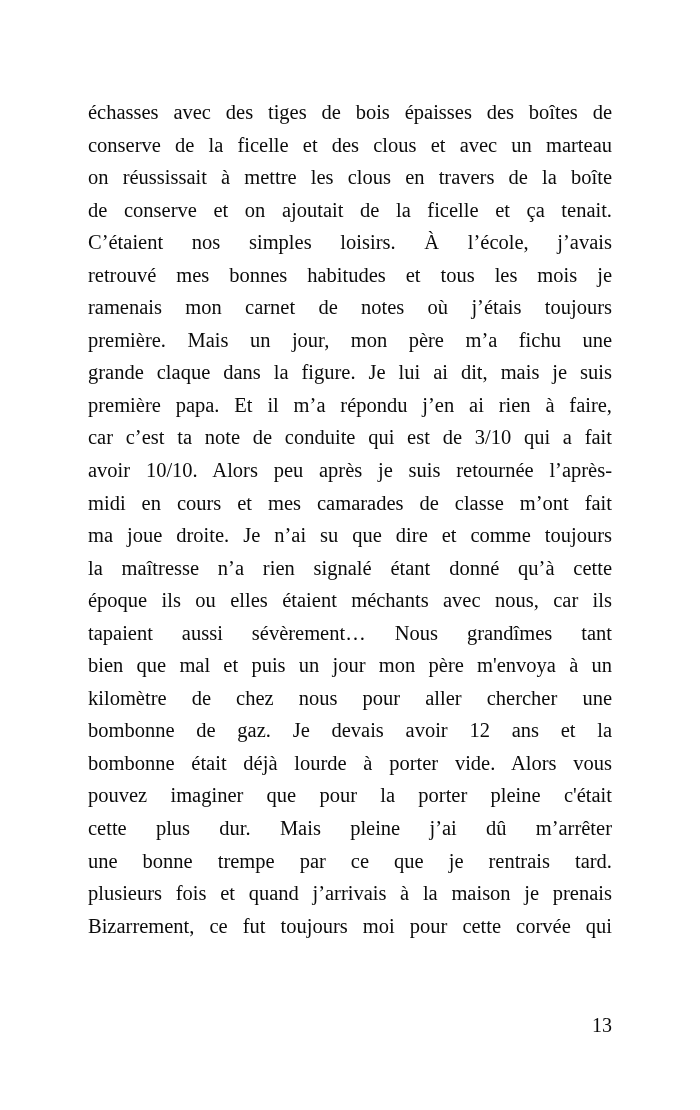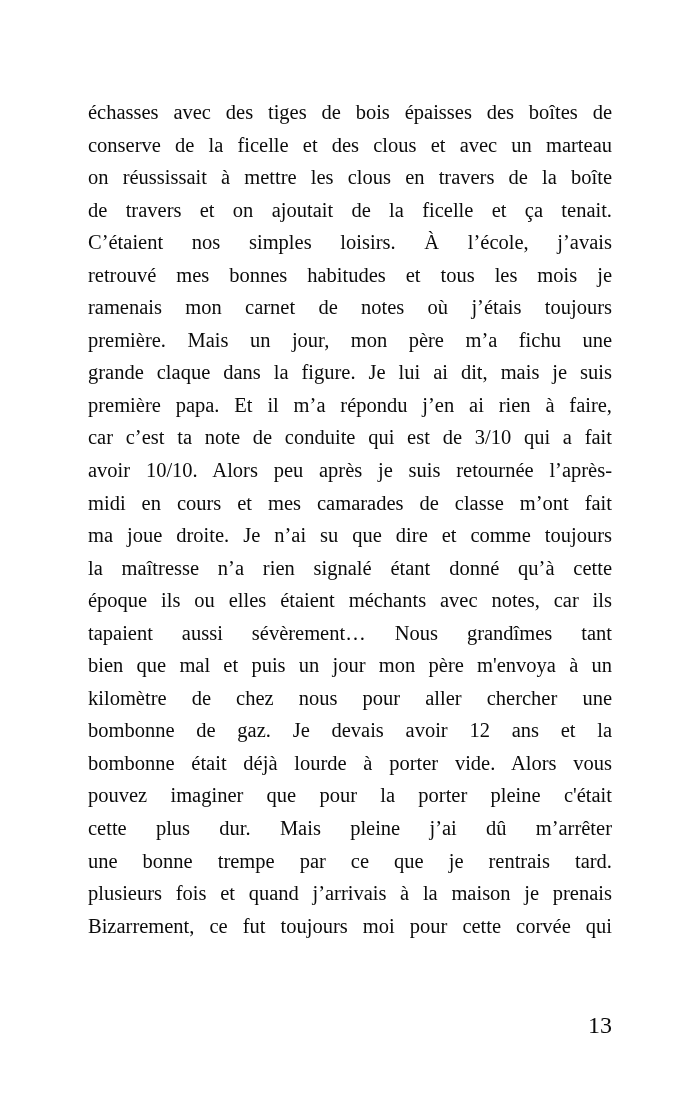--- a/index.html
+++ b/index.html
@@ -30,44 +30,44 @@
     white-space: normal;
     overflow: hidden;
     height: 32.55px;
   }
   .page-number {
     position: absolute;
     left: 88px;
     top: 1010px;
     width: 524px;
     text-align: right;
-    font-size: 24px;
+    font-size: 20px;
     line-height: 30px;
   }
 </style>
 </head>
 <body>
 
 <div class="text-block">
   <div class="line">échasses avec des tiges de bois épaisses des boîtes de</div>
   <div class="line">conserve de la ficelle et des clous et avec un marteau</div>
   <div class="line">on réussissait à mettre les clous en travers de la boîte</div>
-  <div class="line">de travers et on ajoutait de la ficelle et ça tenait.</div>
+  <div class="line">de conserve et on ajoutait de la ficelle et ça tenait.</div>
   <div class="line">C’étaient nos simples loisirs. À l’école, j’avais</div>
   <div class="line">retrouvé mes bonnes habitudes et tous les mois je</div>
   <div class="line">ramenais mon carnet de notes où j’étais toujours</div>
   <div class="line">première. Mais un jour, mon père m’a fichu une</div>
   <div class="line">grande claque dans la figure. Je lui ai dit, mais je suis</div>
   <div class="line">première papa. Et il m’a répondu j’en ai rien à faire,</div>
   <div class="line">car c’est ta note de conduite qui est de 3/10 qui a fait</div>
   <div class="line">avoir 10/10. Alors peu après je suis retournée l’après-</div>
   <div class="line">midi en cours et mes camarades de classe m’ont fait</div>
   <div class="line">ma joue droite. Je n’ai su que dire et comme toujours</div>
   <div class="line">la maîtresse n’a rien signalé étant donné qu’à cette</div>
-  <div class="line">époque ils ou elles étaient méchants avec notes, car ils</div>
+  <div class="line">époque ils ou elles étaient méchants avec nous, car ils</div>
   <div class="line">tapaient aussi sévèrement… Nous grandîmes tant</div>
   <div class="line">bien que mal et puis un jour mon père m'envoya à un</div>
   <div class="line">kilomètre de chez nous pour aller chercher une</div>
   <div class="line">bombonne de gaz. Je devais avoir 12 ans et la</div>
   <div class="line">bombonne était déjà lourde à porter vide. Alors vous</div>
   <div class="line">pouvez imaginer que pour la porter pleine c'était</div>
   <div class="line">cette plus dur. Mais pleine j’ai dû m’arrêter</div>
   <div class="line">une bonne trempe par ce que je rentrais tard.</div>
   <div class="line">plusieurs fois et quand j’arrivais à la maison je prenais</div>
   <div class="line">Bizarrement, ce fut toujours moi pour cette corvée qui</div>

